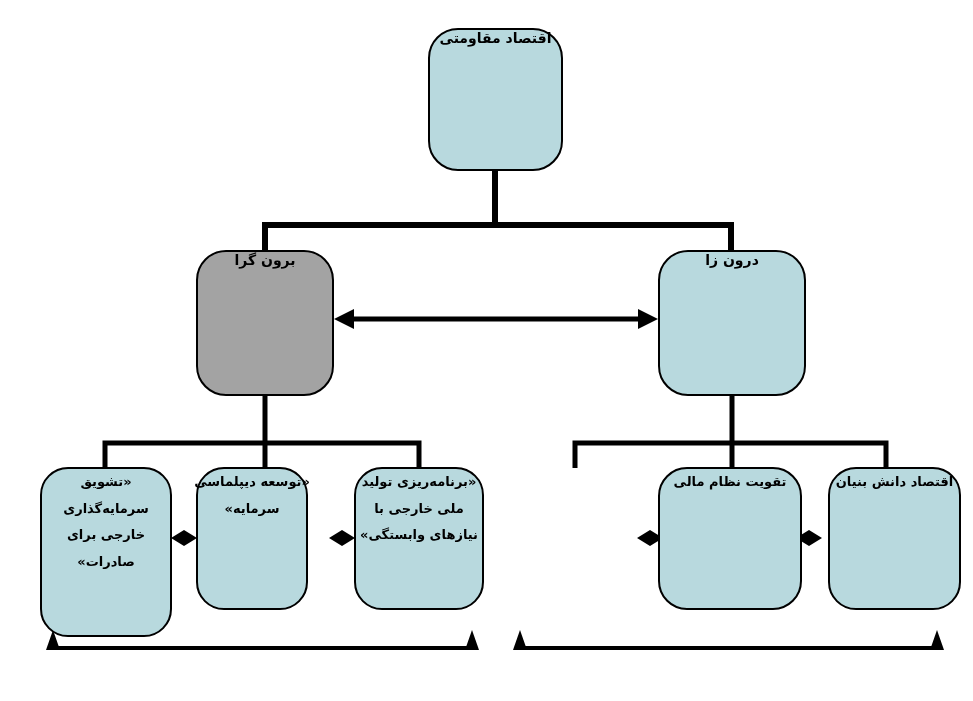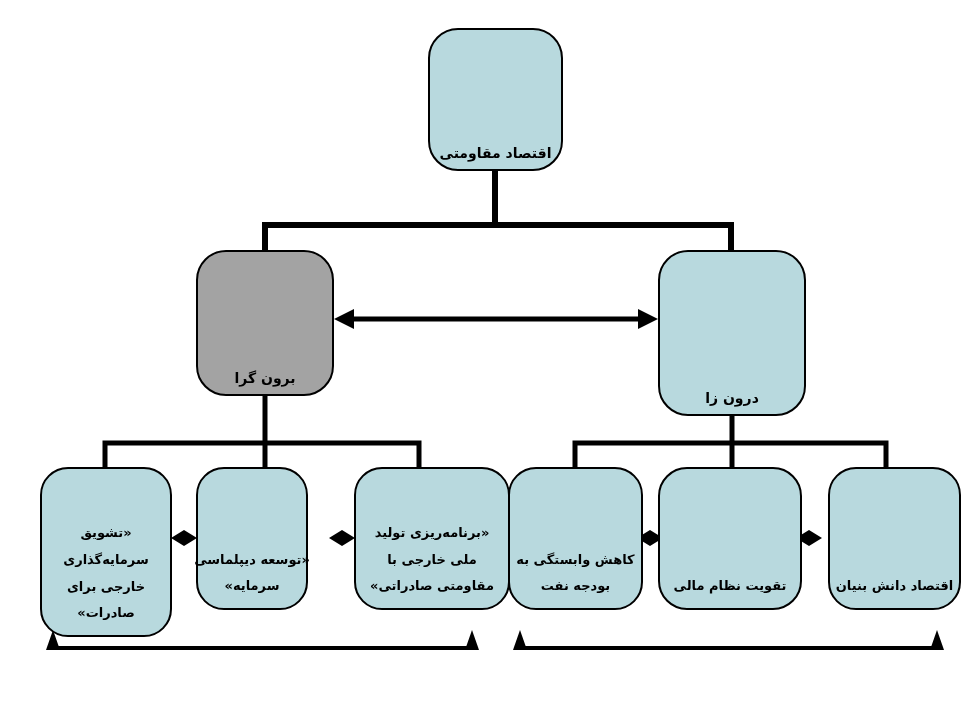--- a/index.html
+++ b/index.html
@@ -14,44 +14,44 @@
     position:absolute;left:0;top:0;width:973px;height:701px;
     color:#000;
   }
   .node{
     position:absolute;
     border:2px solid #000;
     border-radius:28px;
     background:#b8d9de;
     display:flex;
     flex-direction:column;
-    justify-content:flex-end;
+    justify-content:flex-start;
     align-items:center;
     text-align:center;
     direction:rtl;
     color:#000;
     font-weight:bold;
     box-sizing:border-box;
-    padding:8px;
+    padding:0;
   }
   .node .line{
     display:block;
     direction:rtl;
     white-space:nowrap;
   }
   .lvl1{font-size:14px;}
   .lvl2{font-size:14px;}
   .leaf{font-size:13px;line-height:2.05;}
   
   #node-root      {left:428px;top:28px; width:135px;height:143px;border-radius:30px;}
   #node-l2-left   {left:196px;top:250px;width:138px;height:146px;border-radius:30px;}
-  #node-l2-right  {left:658px;top:250px;width:148px;height:166px;border-radius:30px;}
+  #node-l2-right  {left:658px;top:250px;width:148px;height:146px;border-radius:30px;}
   #node-b1{left:40px; top:467px;width:132px;height:170px;}
   #node-b2{left:196px;top:467px;width:112px;height:143px;}
-  #node-b3{left:354px;top:467px;width:156px;height:143px;}
+  #node-b3{left:354px;top:467px;width:130px;height:143px;}
   #node-b4{left:508px;top:467px;width:135px;height:143px;}
   #node-b5{left:658px;top:467px;width:144px;height:143px;border-radius:29px;}
   #node-b6{left:817px;top:467px;width:133px;height:143px;}
 </style>
 </head>
 <body>
 
 <div id="stage">
 
   <svg id="connectors" viewBox="0 0 973 701" xmlns="http://www.w3.org/2000/svg" style="color: rgb(0, 0, 0);">
@@ -103,27 +103,23 @@
     <span class="line">خارجی برای</span>
     <span class="line">صادرات»</span>
   </div>
   <div id="node-b2" class="node leaf" style="background: rgb(184, 217, 222); border-color: rgb(0, 0, 0);">
     <span class="line">«توسعه دیپلماسی</span>
     <span class="line">سرمایه»</span>
   </div>
   <div id="node-b3" class="node leaf" style="background: rgb(184, 217, 222); border-color: rgb(0, 0, 0);">
     <span class="line">«برنامه‌ریزی تولید</span>
     <span class="line">ملی خارجی با</span>
-    <span class="line">مقاومتی صادراتی»</span>
+    <span class="line">نیازهای وابستگی»</span>
   </div>
 
-  <div id="node-b4" class="node leaf" style="background: rgb(184, 217, 222); border-color: rgb(0, 0, 0);">
-    <span class="line">کاهش وابستگی به</span>
-    <span class="line">بودجه نفت</span>
-  </div>
   <div id="node-b5" class="node leaf" style="background: rgb(184, 217, 222); border-color: rgb(0, 0, 0);">
     <span class="line">تقویت نظام مالی</span>
   </div>
   <div id="node-b6" class="node leaf" style="background: rgb(184, 217, 222); border-color: rgb(0, 0, 0); margin-left: 11px;">
     <span class="line">اقتصاد دانش بنیان</span>
   </div>
 
 </div>
 
 </body></html>

